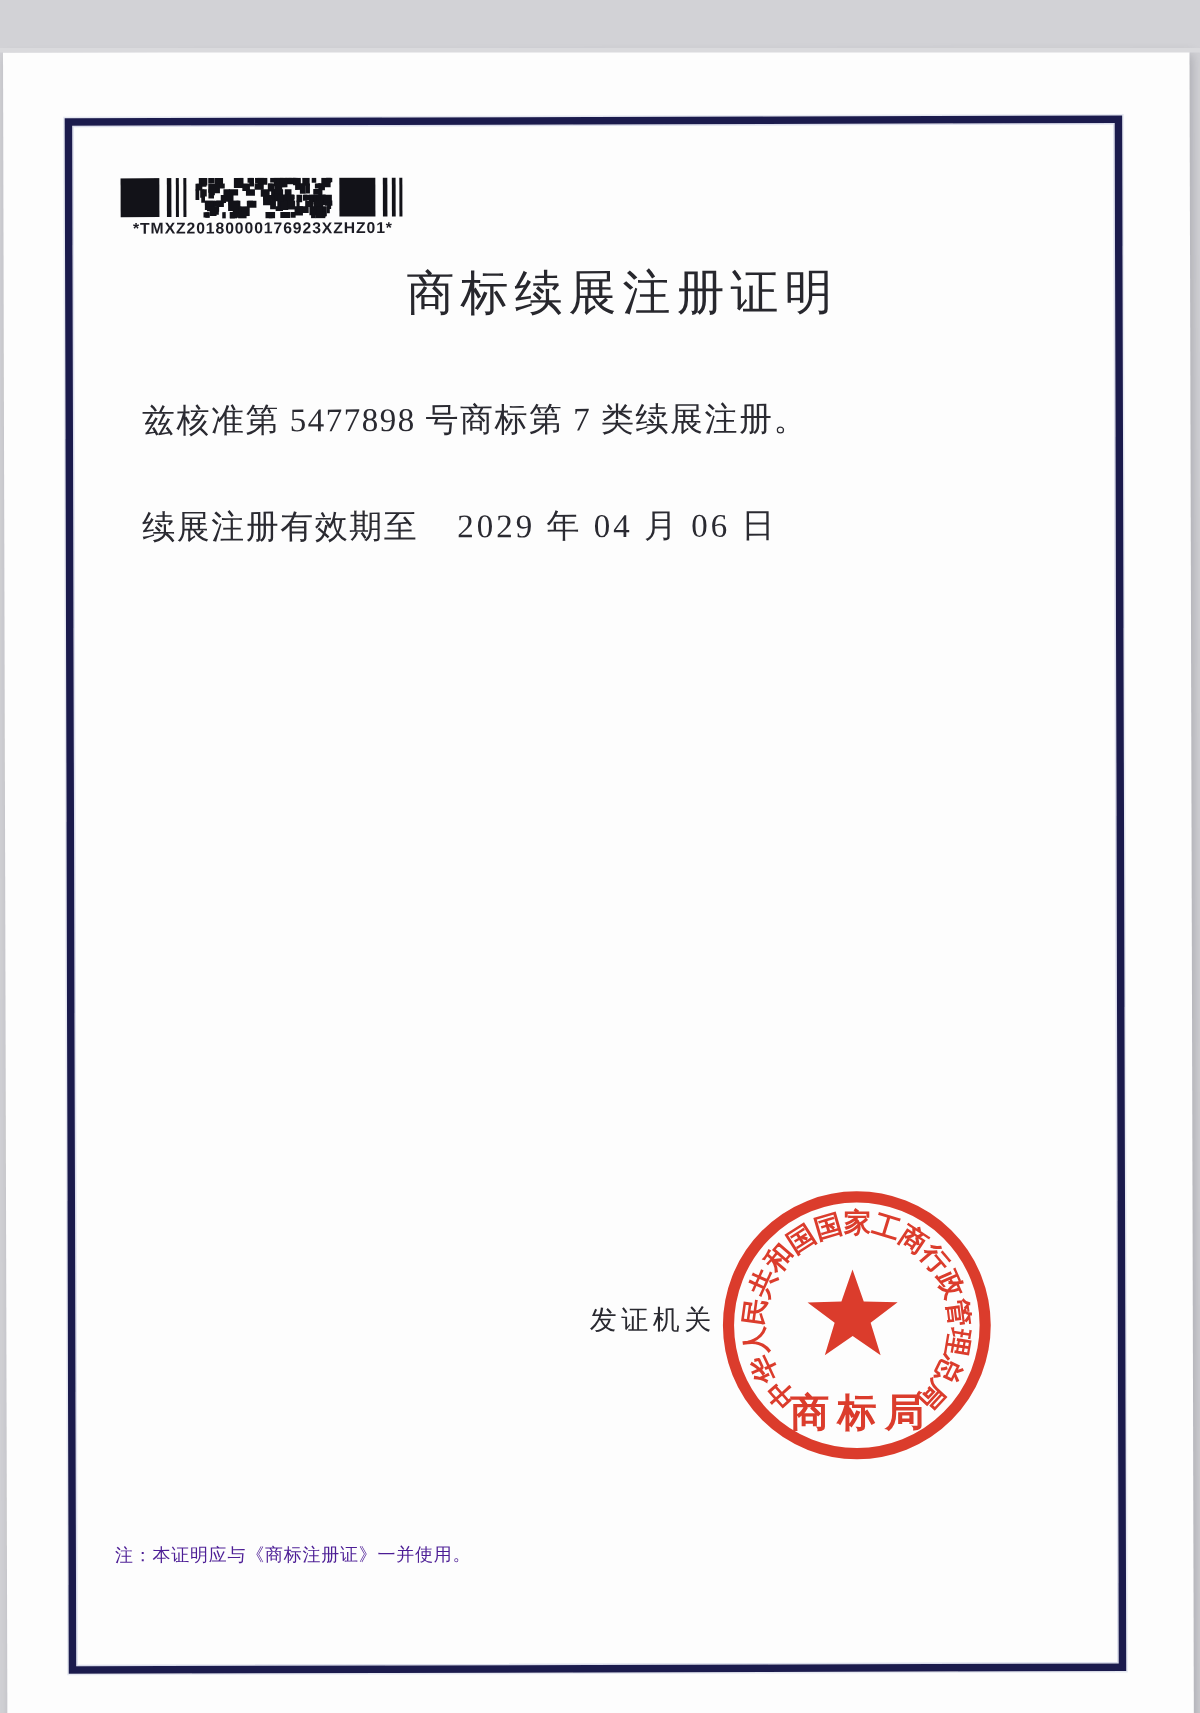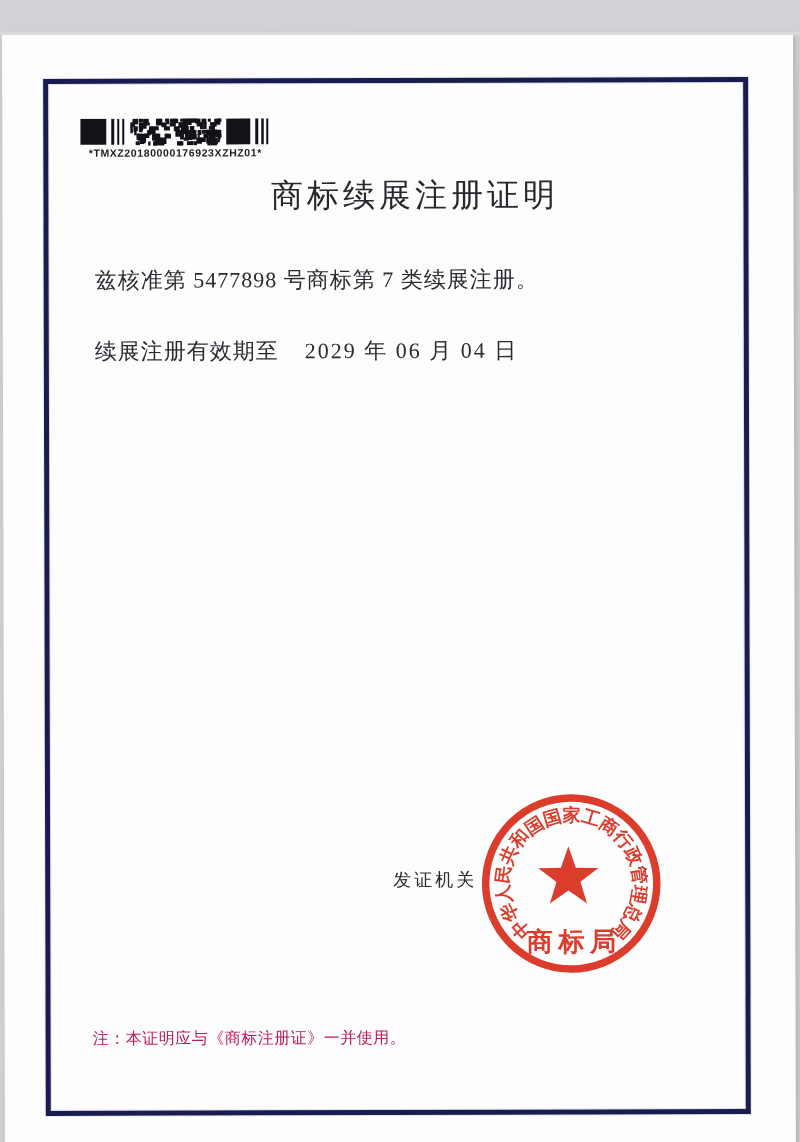--- a/index.html
+++ b/index.html
@@ -47,22 +47,22 @@
   .seal{position:absolute;left:474px;top:757px;width:186px;height:186px;opacity:0.94;}
   .seal .ringtext{
     font-family:"Liberation Sans","DejaVu Sans",sans-serif;
     font-size:19.5px;font-weight:bold;fill:#d93120;
   }
   .seal .sealbottom{
     font-family:"Liberation Sans","DejaVu Sans",sans-serif;
     font-size:28px;font-weight:bold;fill:#d93120;
   }
   .note{
-    position:absolute;left:88px;top:994px;margin:0;
-    font-size:16px;letter-spacing:0.5px;color:#be185d;white-space:nowrap;
+    position:absolute;left:72px;top:994px;margin:0;
+    font-size:12px;letter-spacing:0.5px;color:#4c1d95;white-space:nowrap;
   }
   .edge-top{position:absolute;left:0;top:0;width:800px;height:3px;background:#dadadd;}
 </style>
 </head>
 <body>
 
 <div class="canvas">
   <div class="paper">
 
     <div class="frame"></div>
@@ -211,21 +211,21 @@
         <rect x="186" y="0" width="2" height="26" fill="#121218"></rect>
       </svg>
       <div class="barcode-text">*TMXZ20180000176923XZHZ01*</div>
     </div>
 
     <h1 class="title">商标续展注册证明</h1>
 
     <p class="line approval">兹核准第 5477898 号商标第 7 类续展注册。</p>
 
     <p class="line validity">
-      <span>续展注册有效期至</span><span class="date">2029 年 06 月 04 日</span>
+      <span>续展注册有效期至</span><span class="date">2029 年 04 月 06 日</span>
     </p>
 
     <div class="issuer">发证机关</div>
 
     <svg class="seal" viewBox="0 0 200 200">
       <circle cx="100" cy="100" r="92" fill="none" stroke="#d93120" stroke-width="8"></circle>
       <path id="seal-arc" d="M 56.9 151.3 A 67 67 0 1 1 143.1 151.3" fill="none"></path>
       <text class="ringtext">
         <textPath href="#seal-arc" startOffset="0" textLength="328" lengthAdjust="spacing-and-glyphs">中华人民共和国国家工商行政管理总局</textPath>
       </text>

